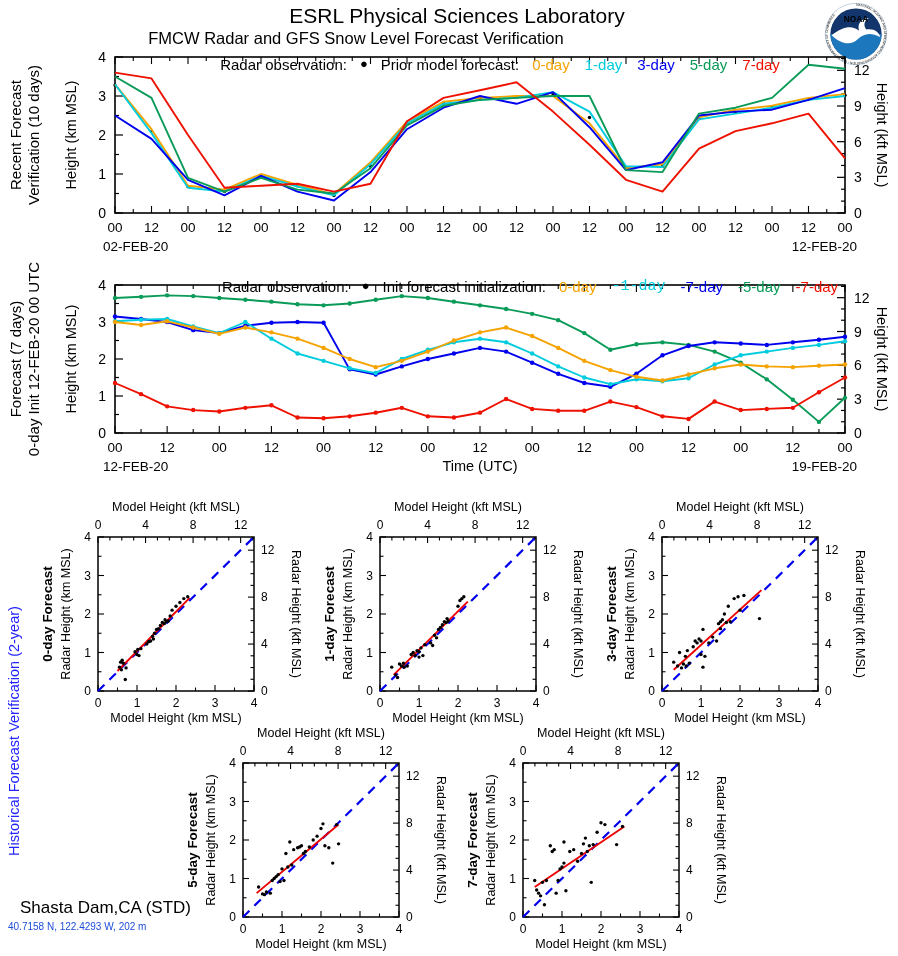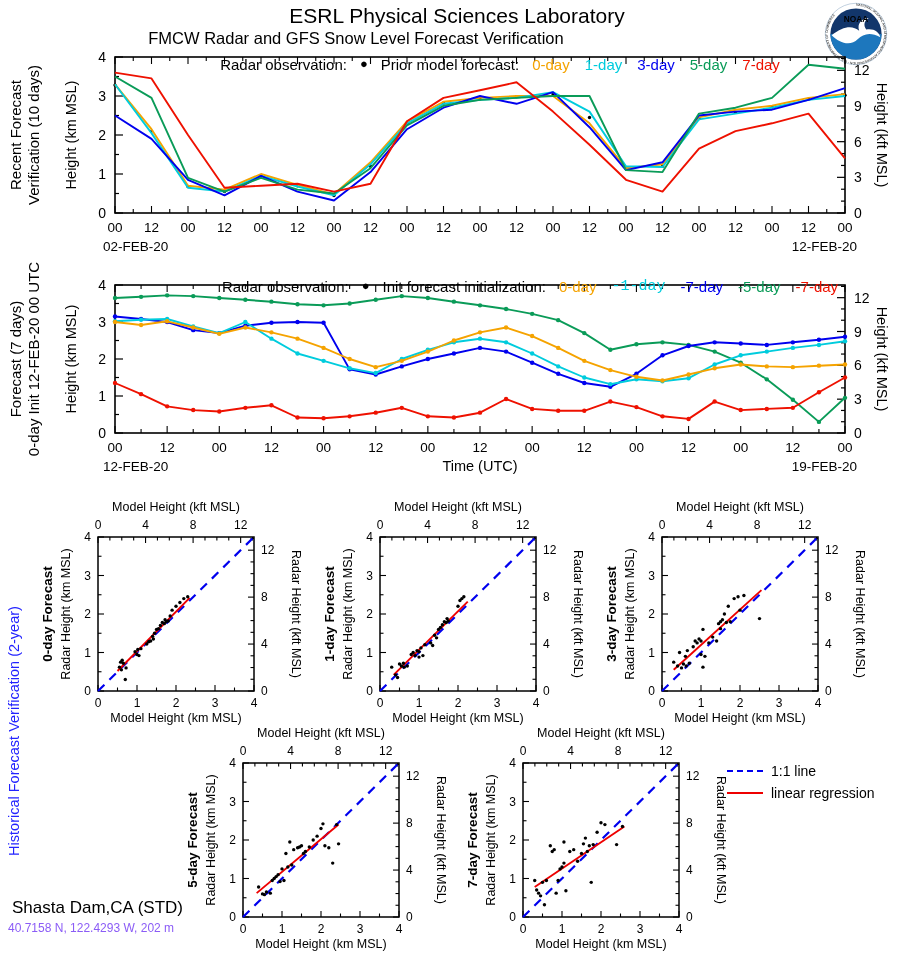--- a/index.html
+++ b/index.html
@@ -5,22 +5,22 @@
   html,body{margin:0;padding:0;background:#fff;}
   #root{position:relative;width:898px;height:956px;background:#fff;font-family:"Liberation Sans",sans-serif;overflow:hidden;}
   .ttl{position:absolute;left:0;top:4px;width:898px;text-align:center;font-size:21px;color:#000;padding-left:8px;}
   .sub{position:absolute;left:0;top:29px;width:712px;text-align:center;font-size:16.5px;color:#000;}
   svg.chart{position:absolute;overflow:visible;}
   svg text{font-family:"Liberation Sans",sans-serif;fill:#000;}
   .legend{position:absolute;display:flex;gap:13px;font-size:15px;align-items:center;justify-content:center;white-space:nowrap;}
   .legend .items{display:flex;gap:15px;}
   .legend .mk{font-size:13px;position:relative;top:-1px;}
   .vlabel{position:absolute;transform:rotate(-90deg);transform-origin:center;white-space:nowrap;color:#2222FF;font-size:14.5px;text-align:center;}
-  .footer1{position:absolute;left:12px;top:898px;font-size:17px;color:#000;}
-  .footer2{position:absolute;left:8px;top:921px;font-size:12px;color:#8b5cf6;}
+  .footer1{position:absolute;left:20px;top:898px;font-size:17px;color:#000;}
+  .footer2{position:absolute;left:8px;top:921px;font-size:10px;color:#1d4ed8;}
   .blegend{position:absolute;left:727px;top:760px;font-size:14px;color:#000;}
   .blegend .row{display:flex;align-items:center;gap:8px;height:22px;}
   .ls{display:inline-block;width:36px;height:0;}
   .ls.dash{border-top:2.5px dashed #0000EE;}
   .ls.solid{border-top:2.5px solid #EE0000;}
   #logo{position:absolute;left:824px;top:2px;}
 </style>
 </head>
 <body>
 
@@ -1033,27 +1033,17 @@
       <circle cx="134.2" cy="119.62" r="1.7" fill="#000"></circle>
       <circle cx="138.1" cy="107.3" r="1.7" fill="#000"></circle>
       <circle cx="142" cy="97.675" r="1.7" fill="#000"></circle>
       <circle cx="145.9" cy="99.60000000000001" r="1.7" fill="#000"></circle>
       <circle cx="157.6" cy="119.62" r="1.7" fill="#000"></circle>
       <circle cx="163.45" cy="101.52499999999999" r="1.7" fill="#000"></circle>
     </svg>
 
   <div class="vlabel" style="left:-196px;top:723px;width:420px;">Historical Forecast Verification (2-year)</div>
 
-  <div class="blegend">
-    <div class="row">
-      <span class="ls dash"></span>
-      <span>1:1 line</span>
-    </div>
-    <div class="row">
-      <span class="ls solid"></span>
-      <span>linear regression</span>
-    </div>
-  </div>
 
   <div class="footer1">Shasta Dam,CA (STD)</div>
   <div class="footer2">40.7158 N, 122.4293 W, 202 m</div>
 
 </div>
 
 </body></html>

